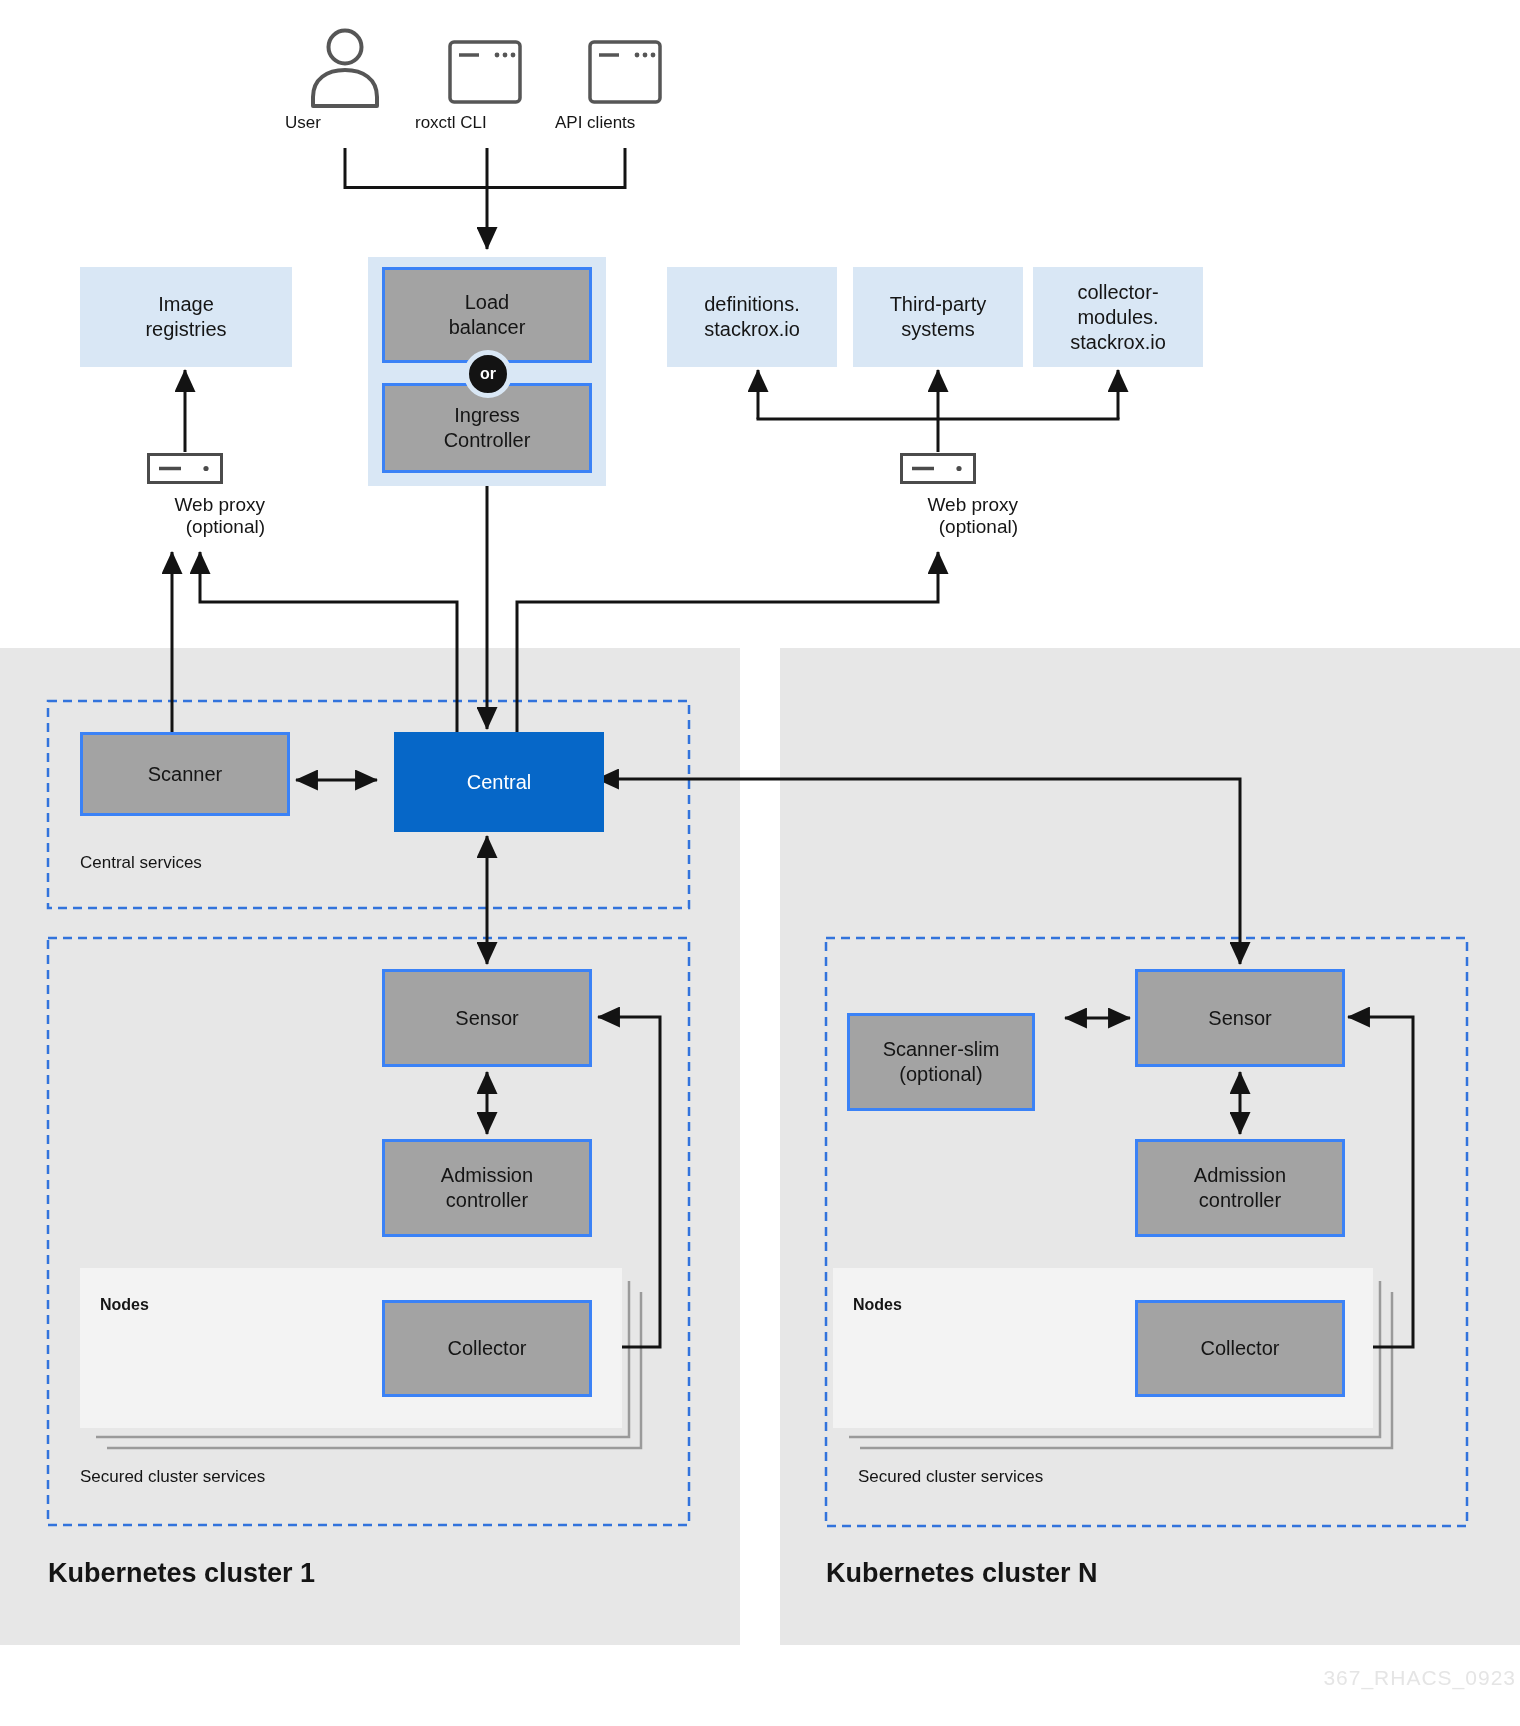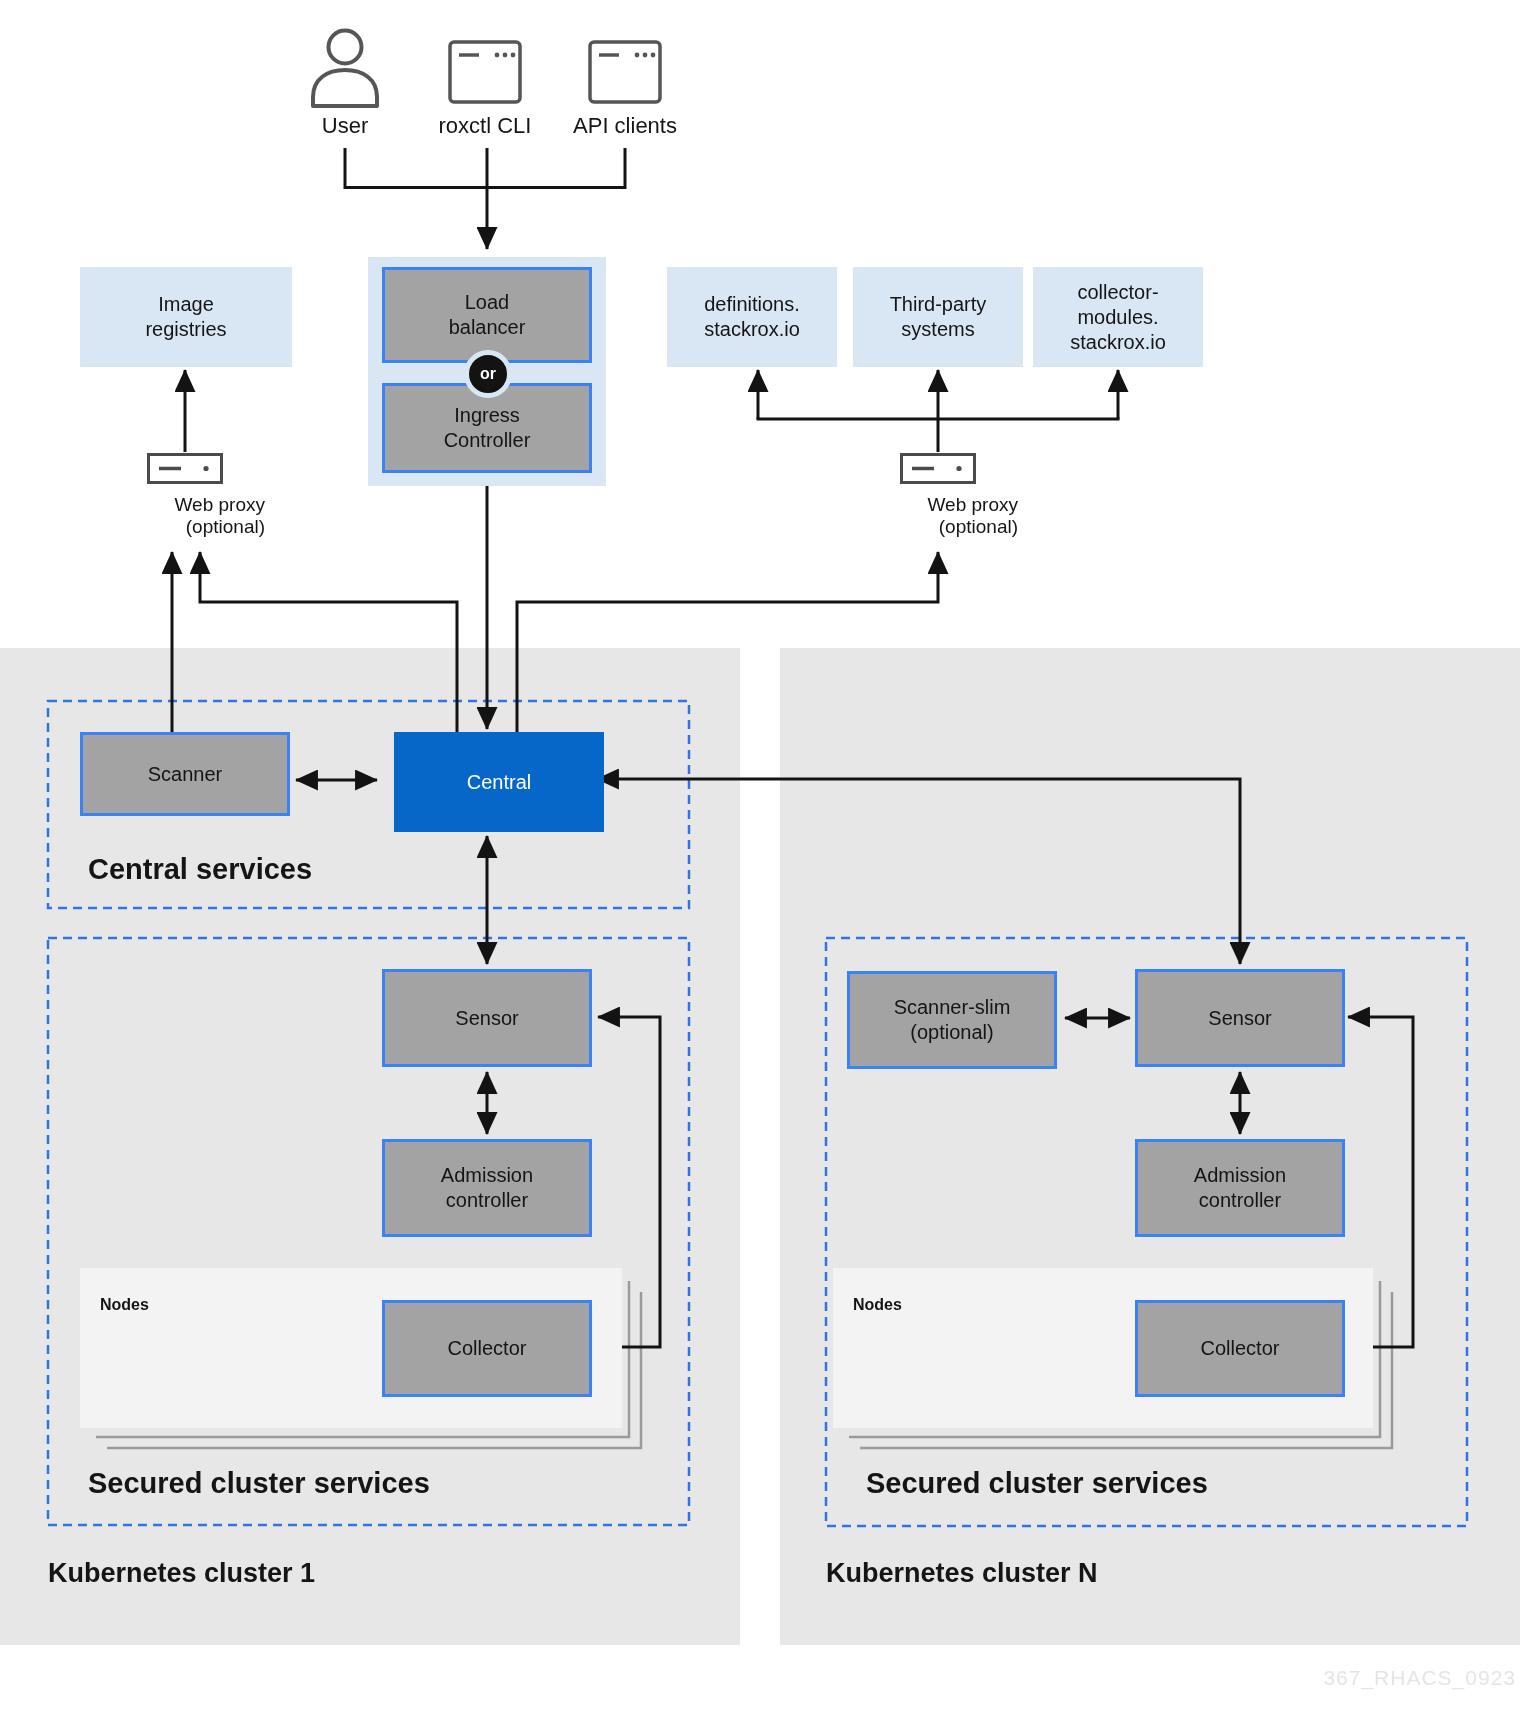--- a/index.html
+++ b/index.html
@@ -17,25 +17,25 @@
   .white-box{background:#a3a3a3;border:3px solid #3b82f6;}
   .light-box{background:#d9e7f5;}
   .fill-box{background:#0667c8;color:#ffffff;border:none;margin-left:12px;}
   .nodes-box{position:absolute;background:#f3f3f3;}
   .lb-wrap{position:absolute;background:#d9e7f5;}
   .or-badge{
     position:absolute;box-sizing:border-box;width:48px;height:48px;border-radius:50%;
     background:#131313;border:5px solid #d9e7f5;color:#fff;font-size:16px;font-weight:700;
     display:flex;align-items:center;justify-content:center;
   }
-  .icon-label{position:absolute;font-size:22px;font-weight:500;text-align:center;}
+  .icon-label{position:absolute;font-size:17px;font-weight:500;}
   .proxy-label{position:absolute;text-align:right;font-size:19px;line-height:22px;}
   .proxy-label .t{font-weight:500;display:block;}
   .proxy-label .note{font-weight:400;display:block;}
-  .group-label{position:absolute;font-weight:700;font-size:29px;margin-left:8px;}
+  .group-label{position:absolute;font-weight:400;font-size:17px;}
   .nodes-label{position:absolute;font-weight:700;font-size:16px;text-align:center;}
   .cluster-title{position:absolute;font-weight:700;font-size:27px;}
   .note-line{font-weight:400;}
   .watermark{
     position:absolute;right:4px;top:1666px;font-size:21px;letter-spacing:1px;
     color:#e5e5e5;font-weight:400;
   }
   .abs-icon{position:absolute;}
 </style>
 </head>
@@ -175,21 +175,21 @@
   <div class="box white-box" style="left:382px;top:1139px;width:210px;height:98px">
     <span>Admission</span>
     <span>controller</span>
   </div>
   <div class="nodes-box" style="left:80px;top:1268px;width:542px;height:160px"></div>
   <div class="nodes-label" style="left:100px;top:1296px">Nodes</div>
   <div class="box white-box" style="left:382px;top:1300px;width:210px;height:97px">Collector</div>
   <div class="group-label" style="left:80px;top:1467px">Secured cluster services</div>
   <div class="cluster-title" style="left:48px;top:1558px">Kubernetes cluster 1</div>
 
-  <div class="box white-box" style="left:847px;top:971px;width:210px;height:98px">
+  <div class="box white-box" style="left:847px;top:1013px;width:188px;height:98px">
     <span>Scanner-slim</span>
     <span class="note-line">(optional)</span>
   </div>
   <div class="box white-box" style="left:1135px;top:969px;width:210px;height:98px">Sensor</div>
   <div class="box white-box" style="left:1135px;top:1139px;width:210px;height:98px">
     <span>Admission</span>
     <span>controller</span>
   </div>
   <div class="nodes-box" style="left:833px;top:1268px;width:540px;height:160px"></div>
   <div class="nodes-label" style="left:853px;top:1296px">Nodes</div>

